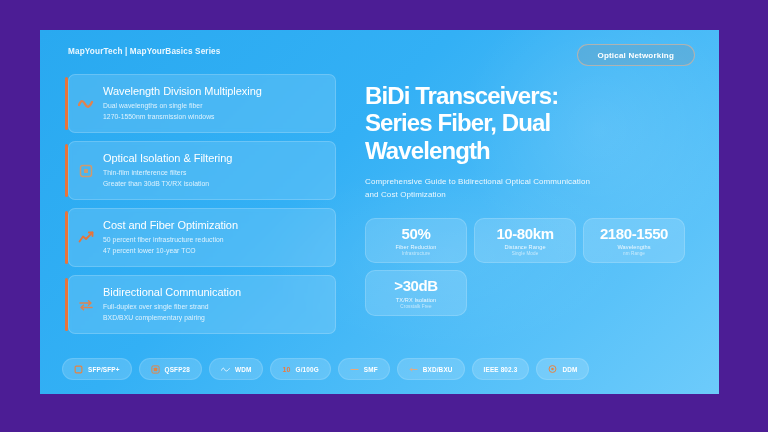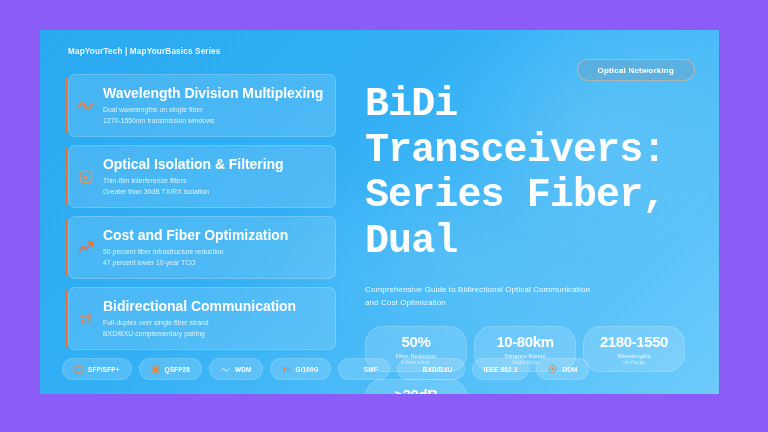--- a/index.html
+++ b/index.html
@@ -5,21 +5,21 @@
   * { box-sizing: border-box; margin: 0; padding: 0; }
   html, body {
     width: 768px; height: 432px;
     background: #ffffff;
     font-family: "Liberation Sans", sans-serif;
     overflow: hidden;
   }
   .stage {
     position: relative;
     width: 768px; height: 432px;
-    background: #8b5cf6;
+    background: #4c1d95;
   }
   .slide {
     position: absolute;
     left: 40px; top: 30px;
     width: 679px; height: 364px;
     background: linear-gradient(135deg, #29a9f0 0%, #33b0f5 40%, #6dcbfb 100%);
     overflow: hidden;
   }
   .slide::after {
     content: "";
@@ -43,21 +43,21 @@
     position: absolute;
     left: 28px; top: 17px;
     font-size: 8.2px;
     font-weight: bold;
     color: #eaf7ff;
     letter-spacing: 0.15px;
     z-index: 5;
   }
   .badge {
     position: absolute;
-    right: 24px; top: 29px;
+    right: 24px; top: 14px;
     height: 22px;
     padding: 0 20px;
     display: flex; align-items: center; justify-content: center;
     border-radius: 11px;
     border: 1.4px solid rgba(190,180,170,0.85);
     background: rgba(120,150,170,0.30);
     color: #ffffff;
     font-size: 8px;
     font-weight: bold;
     letter-spacing: 0.2px;
@@ -91,66 +91,65 @@
     border-radius: 2px;
   }
   .feat-card .ficon {
     position: absolute;
     left: 9px; top: 50%;
     transform: translateY(-50%);
     width: 16px; height: 16px;
     display: flex; align-items: center; justify-content: center;
   }
   .feat-card .ftitle {
-    font-size: 14px;
-    font-weight: bold;
+    font-size: 11px;
+    font-weight: normal;
     color: #ffffff;
     letter-spacing: -0.05px;
     margin-bottom: 4px;
   }
   .feat-card .fline {
     font-size: 6.8px;
     color: rgba(255,255,255,0.82);
     line-height: 1.55;
     letter-spacing: 0.05px;
   }
 
   
   .right-col {
     position: absolute;
     left: 325px; top: 52px;
     width: 320px;
     z-index: 4;
   }
   .headline {
-    font-size: 40px;
+    font-size: 24px;
     font-weight: bold;
     color: #ffffff;
     line-height: 1.14;
     letter-spacing: -0.9px;
-    font-family: Liberation Mono, monospace;
   }
   .subhead {
-    margin-top: 20px;
+    margin-top: 12px;
     font-size: 8px;
     color: rgba(255,255,255,0.90);
     line-height: 1.6;
     letter-spacing: 0.1px;
     max-width: 230px;
   }
   .stats-grid {
     margin-top: 16px;
     display: grid;
     grid-template-columns: repeat(3, 1fr);
     gap: 7px;
   }
   .stat {
     background: rgba(255,255,255,0.145);
     border: 1px solid rgba(255,255,255,0.17);
-    border-radius: 18px;
+    border-radius: 10px;
     padding: 7px 8px 6px;
     text-align: center;
   }
   .stat .sval {
     font-size: 15px;
     font-weight: bold;
     color: #ffffff;
     letter-spacing: -0.4px;
     line-height: 1.05;
   }
@@ -266,20 +265,21 @@
         <div class="fline">Full-duplex over single fiber strand</div>
         <div class="fline">BXD/BXU complementary pairing</div>
       </div>
 
     </div>
 
     <div class="right-col">
       <div class="headline">
         <div>BiDi Transceivers:</div>
         <div>Series Fiber, Dual</div>
+        <div>Wavelength</div>
       </div>
 
       <div class="subhead">Comprehensive Guide to Bidirectional Optical Communication and Cost Optimization</div>
 
       <div class="stats-grid">
         <div class="stat">
           <div class="sval">50%</div>
           <div class="slab">Fiber Reduction</div>
           <div class="ssub">Infrastructure</div>
         </div>

